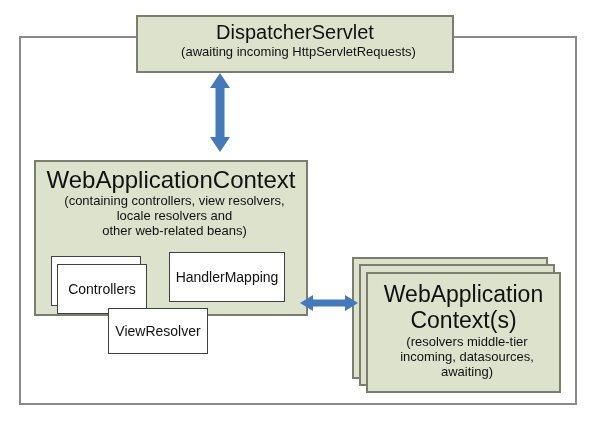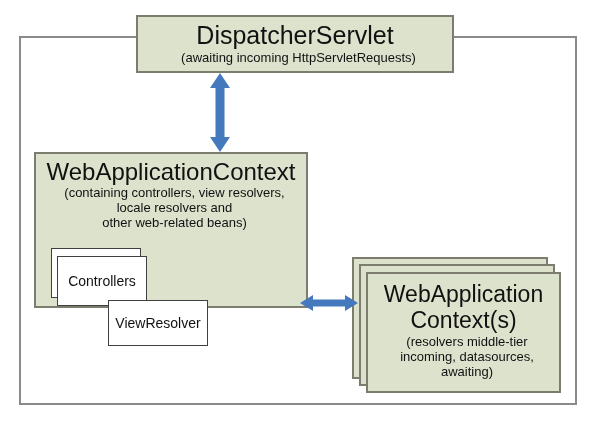--- a/index.html
+++ b/index.html
@@ -11,21 +11,21 @@
     --text:#111111;
   }
   html,body{margin:0;padding:0;}
   body{background:#ffffff;font-family:"Liberation Sans", sans-serif;color:var(--text);}
   #stage{position:relative;width:600px;height:426px;background:#ffffff;overflow:hidden;}
   .abs{position:absolute;box-sizing:border-box;}
   .frame{border:2px solid var(--frame-border);background:transparent;}
   .greenbox{background:var(--box-fill);border:2px solid var(--box-border);}
   .beanbox{background:#ffffff;border:1px solid var(--bean-border);}
   .center{text-align:center;}
-  .title-lg{font-size:25px;line-height:1.15;white-space:nowrap;}
+  .title-lg{font-size:20px;line-height:1.15;white-space:nowrap;}
   .title-md{font-size:24px;line-height:1.1;white-space:nowrap;}
   .title-stack{font-size:23px;line-height:1.15;white-space:nowrap;}
   .subtitle{font-size:13px;line-height:15px;white-space:nowrap;margin-left:7px;}
   .bean-label{font-size:14px;white-space:nowrap;}
   .bean-flex{display:flex;align-items:center;justify-content:center;}
   svg.arrow{display:block;color:var(--arrow-blue);}
   svg.arrow polygon{fill:currentColor;}
 </style>
 </head>
 <body>
@@ -36,31 +36,34 @@
 
   <div class="abs greenbox center" style="left:136px;top:15px;width:318px;height:58px;z-index:2;padding-top:4px;">
     <div class="title-lg">DispatcherServlet</div>
     <div class="subtitle">(awaiting incoming HttpServletRequests)</div>
   </div>
 
   <svg class="abs arrow" style="left:202px;top:73px;z-index:3;" width="36" height="79" viewBox="0 0 36 79">
     <polygon points="18,0 28,15 22.5,15 22.5,64 28,64 18,79 8,64 13.5,64 13.5,15 8,15"></polygon>
   </svg>
 
-  <div class="abs greenbox" style="left:34px;top:152px;width:274px;height:156px;z-index:2;">
+  <div class="abs greenbox" style="left:34px;top:160px;width:274px;height:156px;z-index:2;">
     <div class="center title-md" style="margin-top:5px;">WebApplicationContext</div>
     <div class="center subtitle">(containing controllers, view resolvers,</div>
     <div class="center subtitle">locale resolvers and</div>
     <div class="center subtitle">other web-related beans)</div>
 
     <div class="abs beanbox" style="left:15px;top:94px;width:90px;height:50px;"></div>
     <div class="abs beanbox bean-flex" style="left:21px;top:102px;width:90px;height:50px;text-align:center;">
       <span class="bean-label">Controllers</span>
     </div>
 
+    <div class="abs beanbox bean-flex" style="left:133px;top:90px;width:116px;height:50px;">
+      <span class="bean-label">HandlerMapping</span>
+    </div>
 
     <div class="abs beanbox bean-flex" style="left:72px;top:146px;width:100px;height:46px;align-items:center;">
       <span class="bean-label">ViewResolver</span>
     </div>
   </div>
 
   <div class="abs greenbox" style="left:352px;top:257px;width:196px;height:122px;"></div>
   <div class="abs greenbox" style="left:359px;top:264px;width:196px;height:122px;"></div>
   <div class="abs greenbox center" style="left:366px;top:272px;width:195px;height:121px;padding-top:7px;">
     <div class="title-stack">WebApplication</div>

